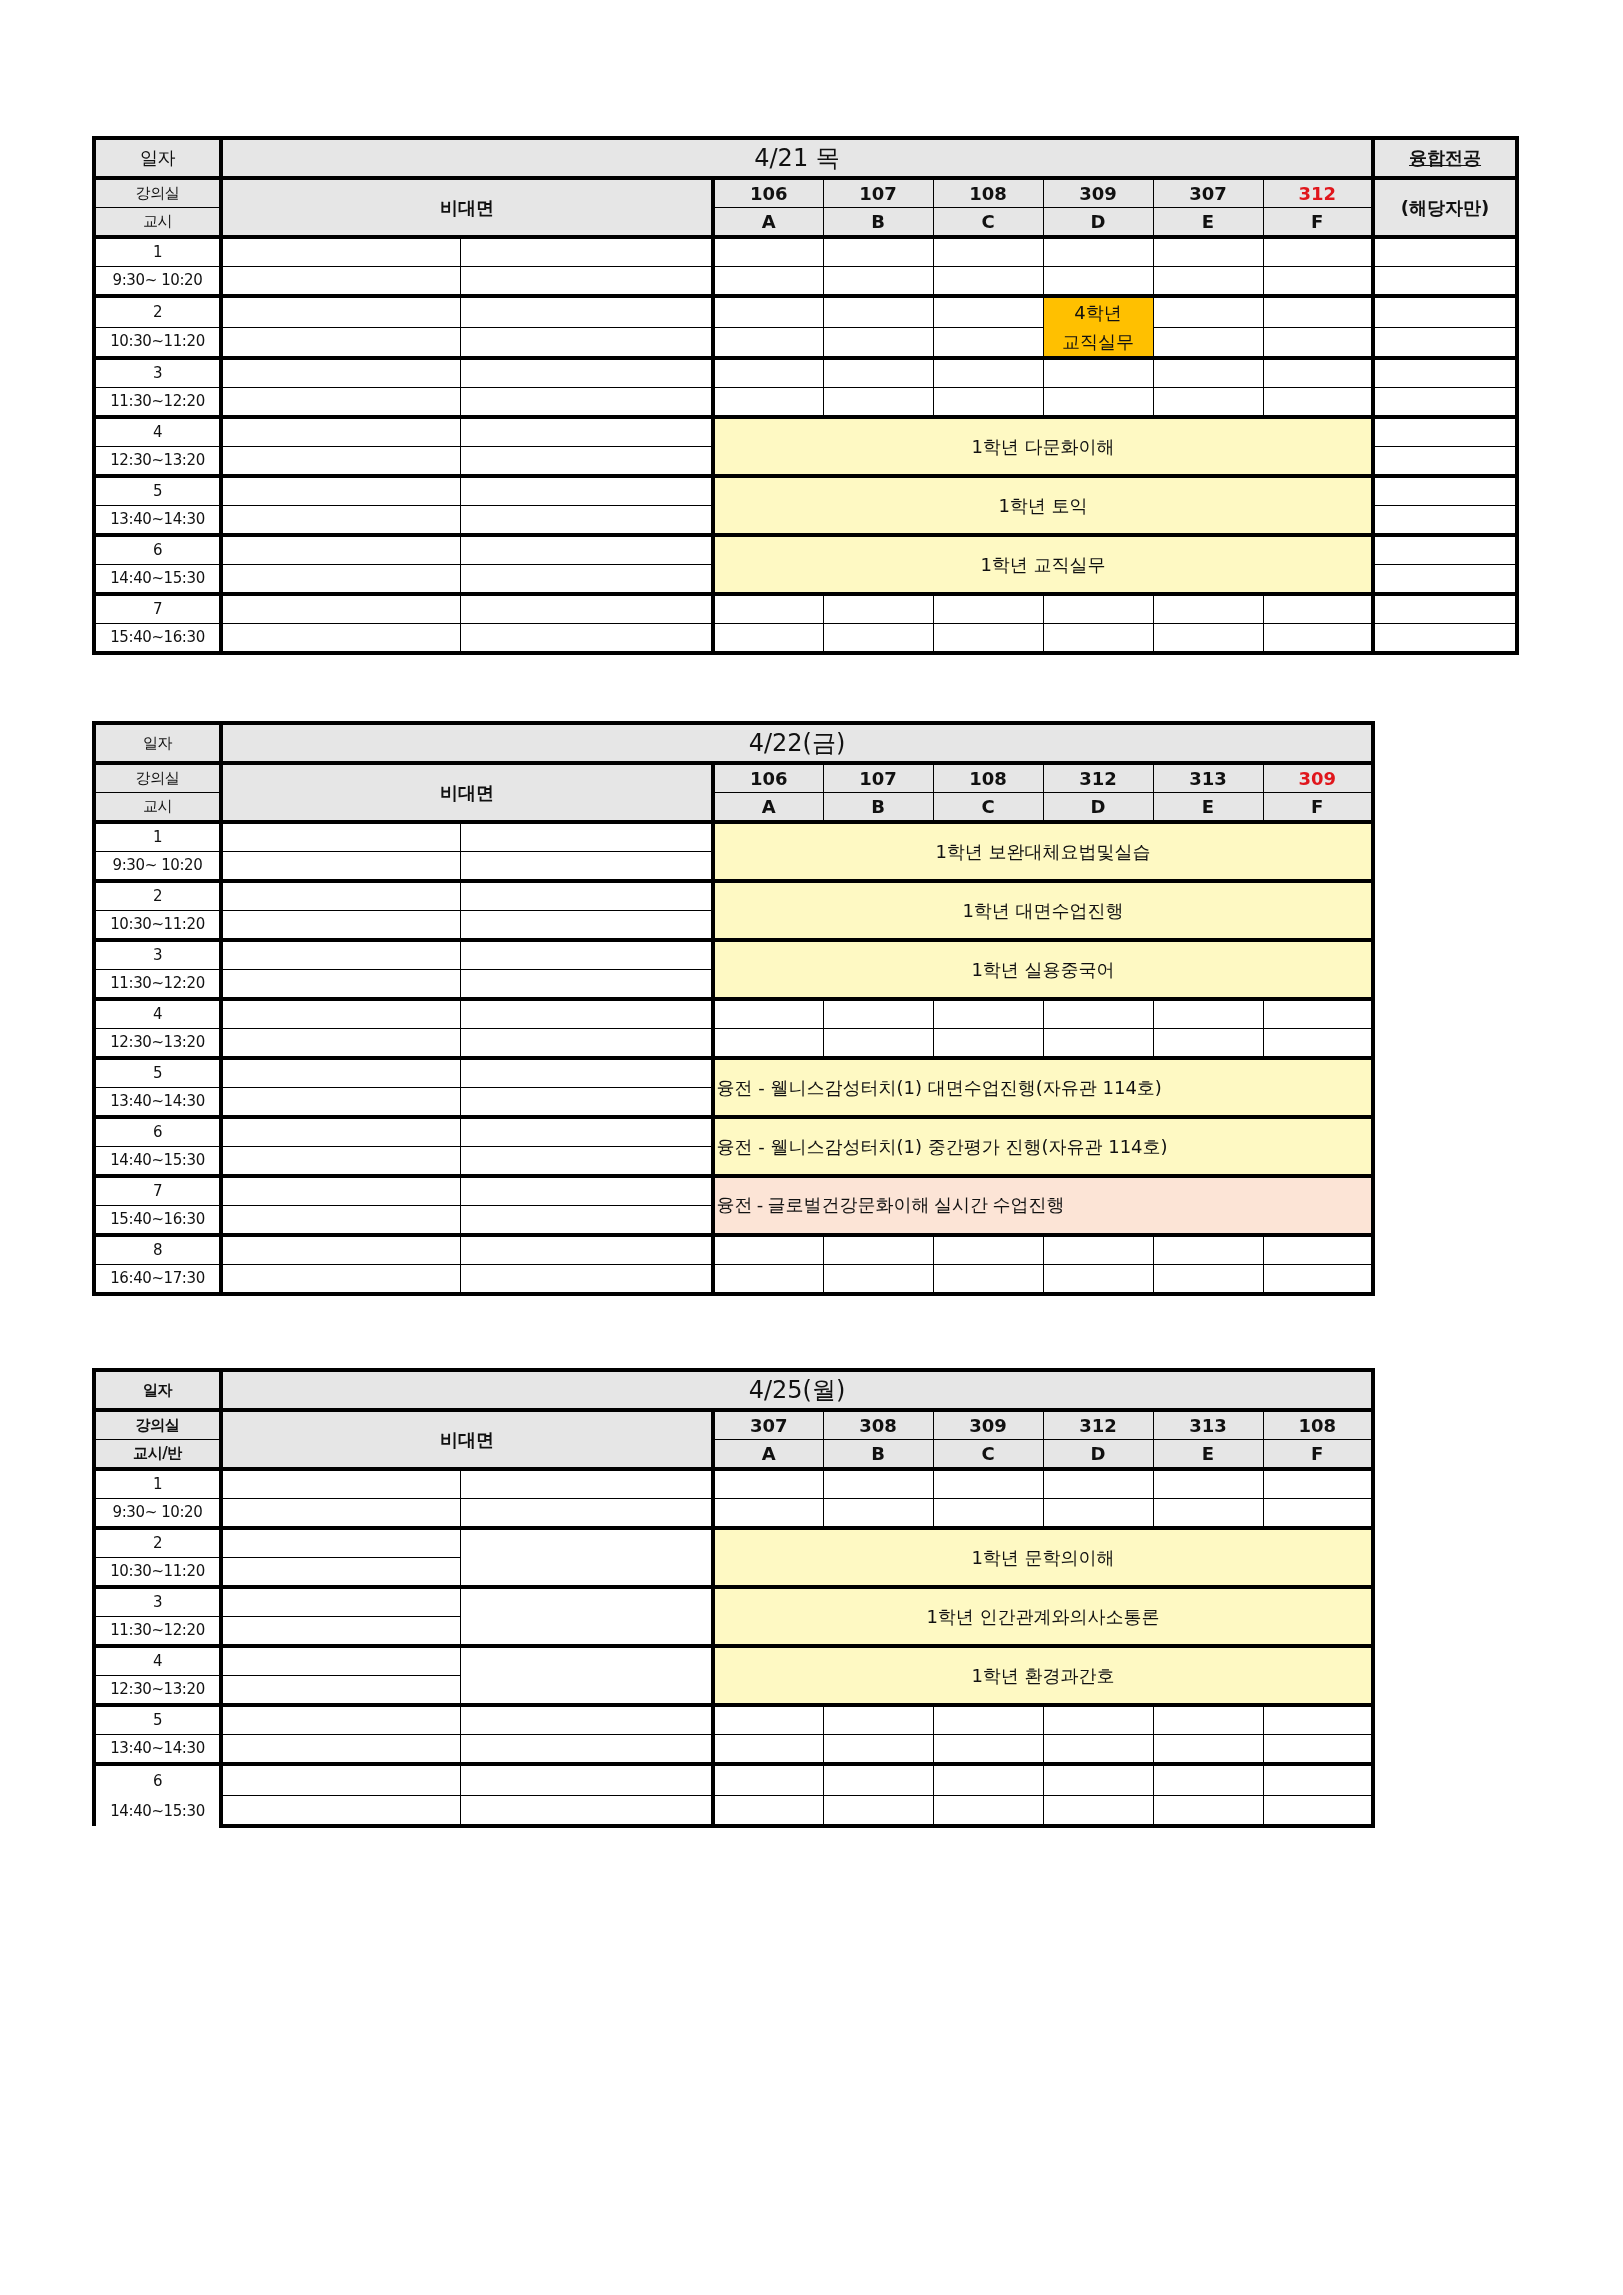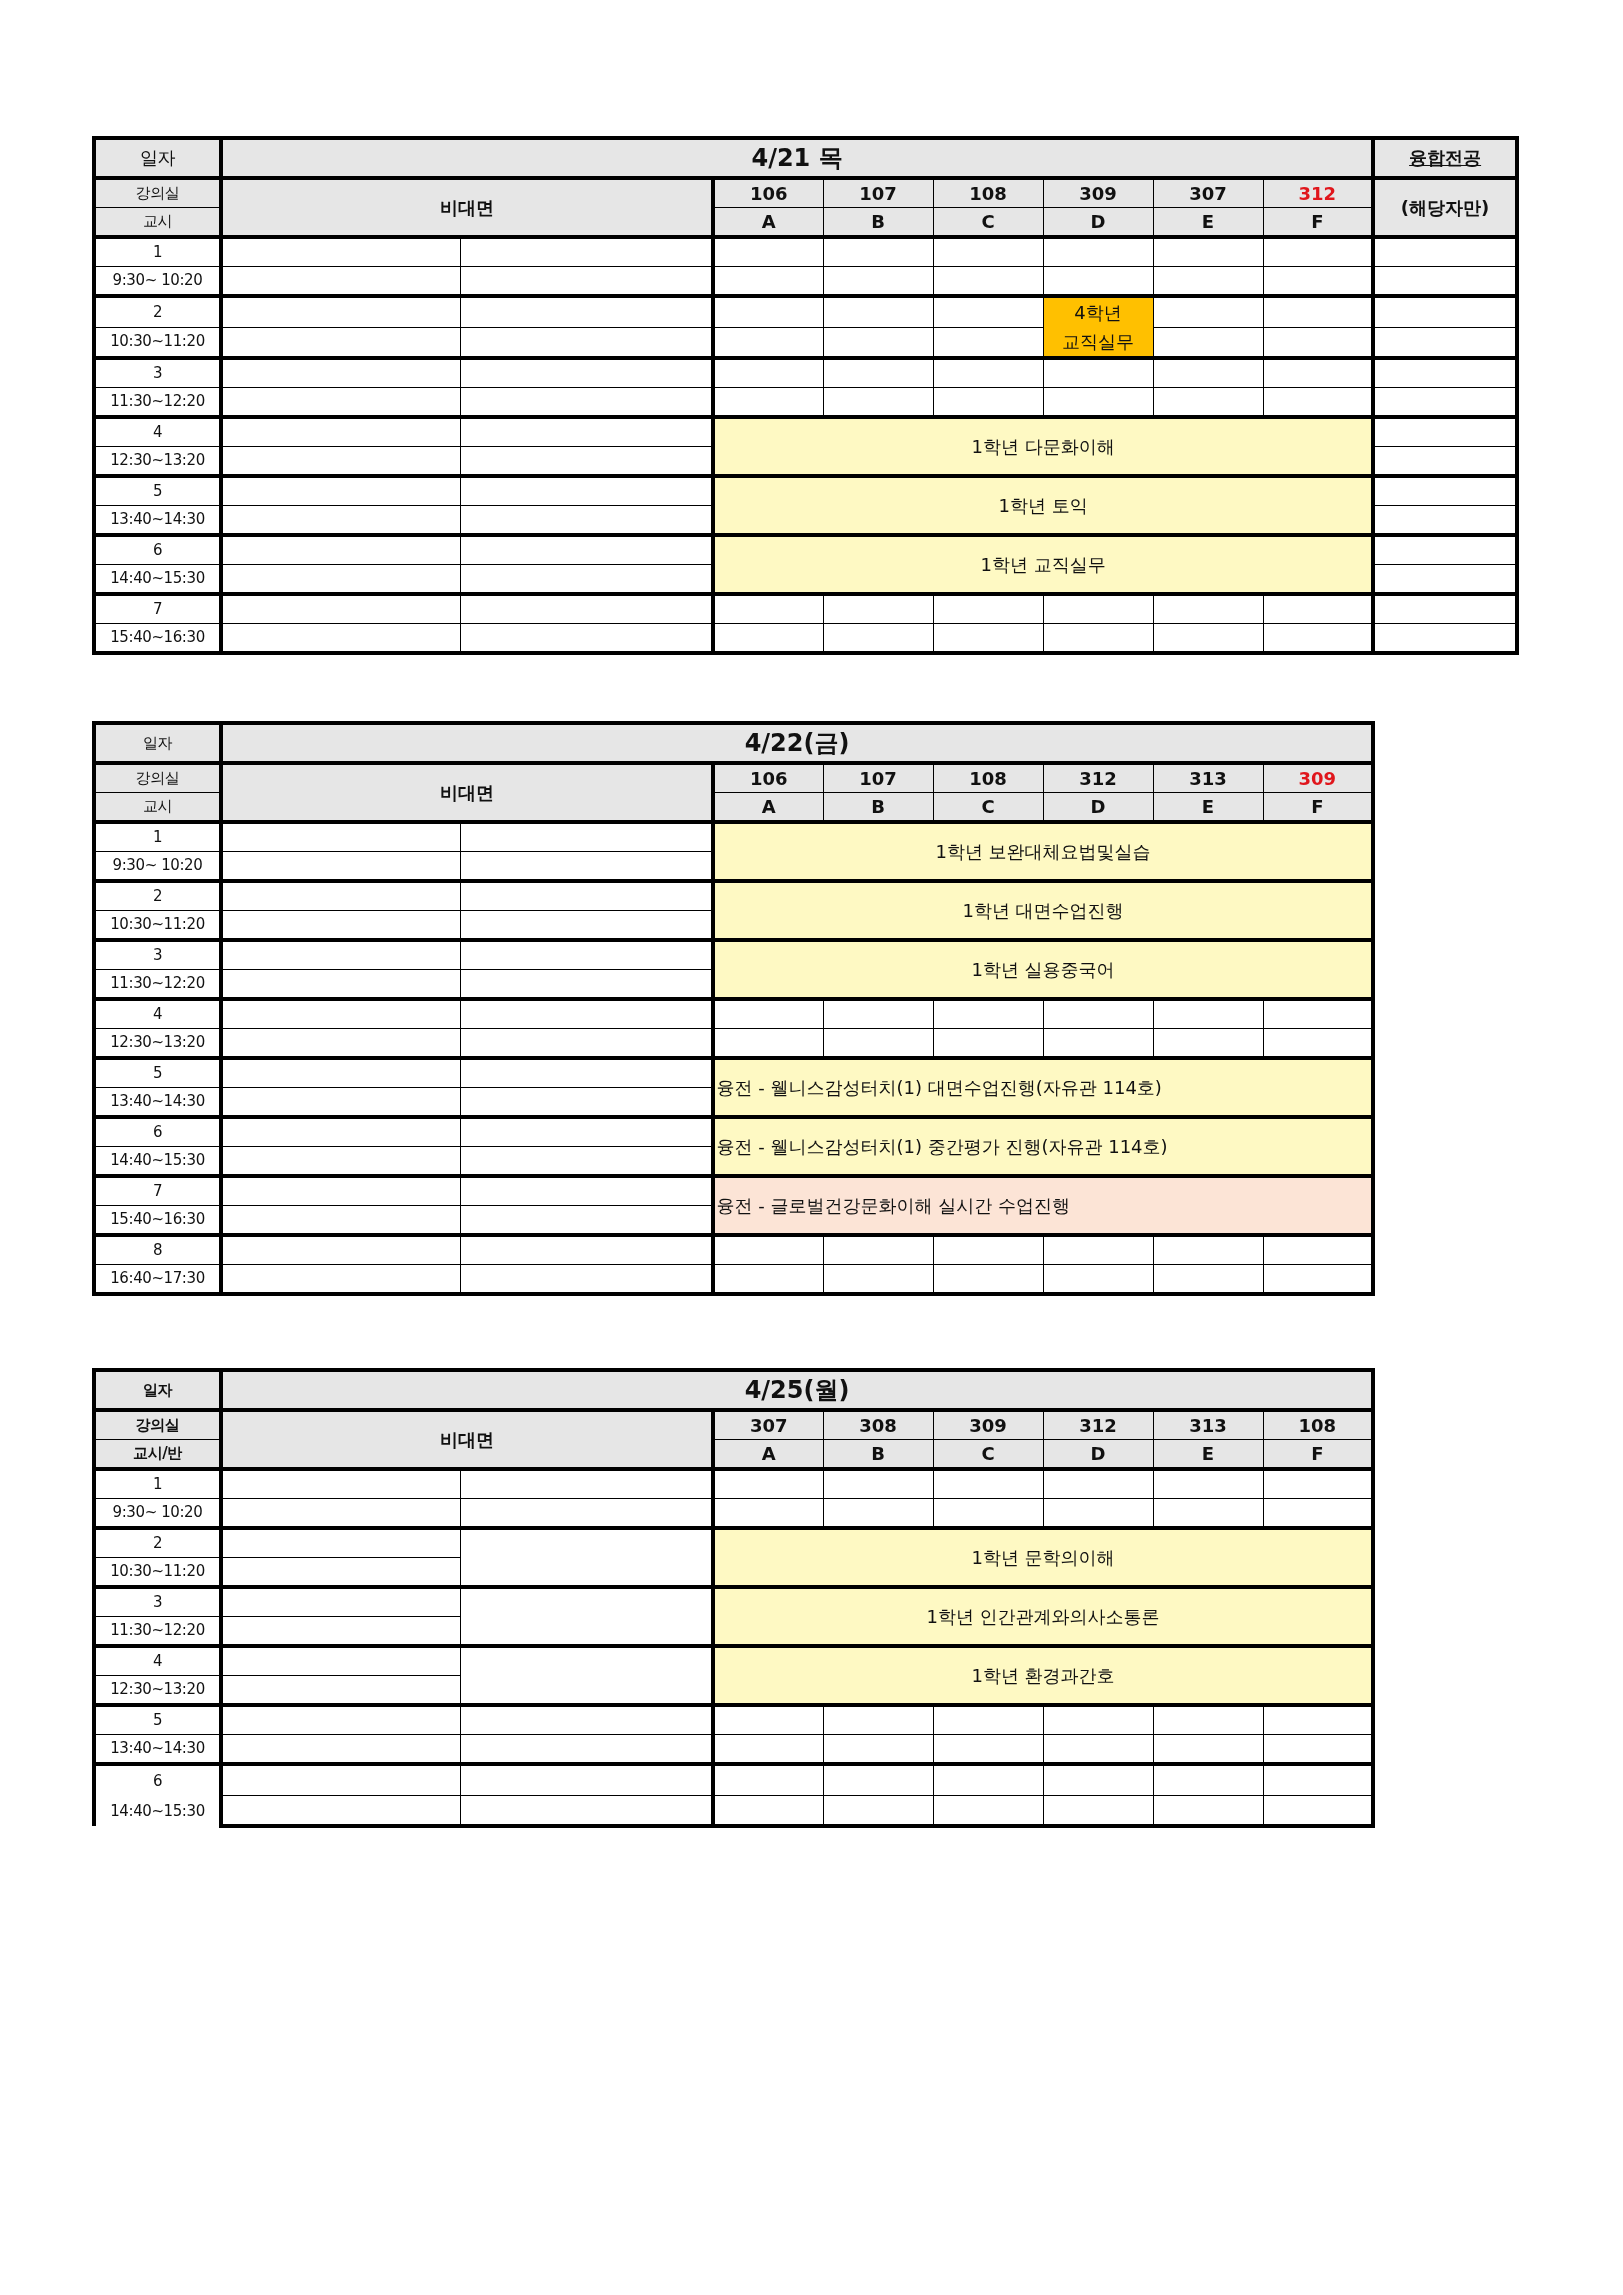--- a/index.html
+++ b/index.html
@@ -2,27 +2,27 @@
 <html style="font-size:13px"><head>
 <meta charset="utf-8">
 <style>
   html, body { margin: 0; padding: 0; background: #ffffff; }
   body { width: 1623px; height: 2295px; position: relative; font-family: "DejaVu Sans", "Liberation Sans", sans-serif; color: #111; }
   table.sched { position: absolute; left: 92px; border-collapse: collapse; table-layout: fixed; }
   table.sched td { border: 1.6px solid #000; padding: 0; text-align: center; vertical-align: middle; font-size: 18px; height: 27px; line-height: 27px; overflow: hidden; white-space: nowrap; }
   table.sched tr.thick-top td { border-top: 4px solid #000; }
   table.sched td.lbl { border-left: 4px solid #000; border-right: 4px solid #000; font-size: 15px; letter-spacing: -0.4px; }
   table.sched td.hdr { background: #e6e6e6; }
-  table.sched td.title { font-weight: bold; font-size: 24px; height: 36px; line-height: 36px; }
+  table.sched td.title { font-weight: normal; font-size: 24px; height: 36px; line-height: 36px; }
   table.sched td.bold { font-weight: bold; }
   table.sched td.red { color: #e0161c; }
   table.sched td.bdy-right { border-right: 4px solid #000; }
   table.sched td.bdy-left { border-left: 4px solid #000; }
   table.sched td.span-yellow { background: #fef9c3; }
-  table.sched td.span-pink { background: #fce4d6; }
+  table.sched td.span-pink { background: #fce4d6; font-family: Liberation Serif, serif; }
   table.sched td.span-orange { background: #ffc000; line-height: 29px; white-space: normal; }
   table.sched td.left-text { text-align: left; padding-left: 1.6px; }
   table.sched tr.last td { border-bottom: 4px solid #000; }
   table.sched td.open-bottom { border-bottom: none !important; }
   #t1 { top: 136px; width: 1423px; }
   #t2 { top: 721px; width: 1278px; }
   #t3 { top: 1368px; width: 1278px; }
   col.c-lbl { width: 127px; }
   col.c-nf1 { width: 239px; }
   col.c-nf2 { width: 253px; }

